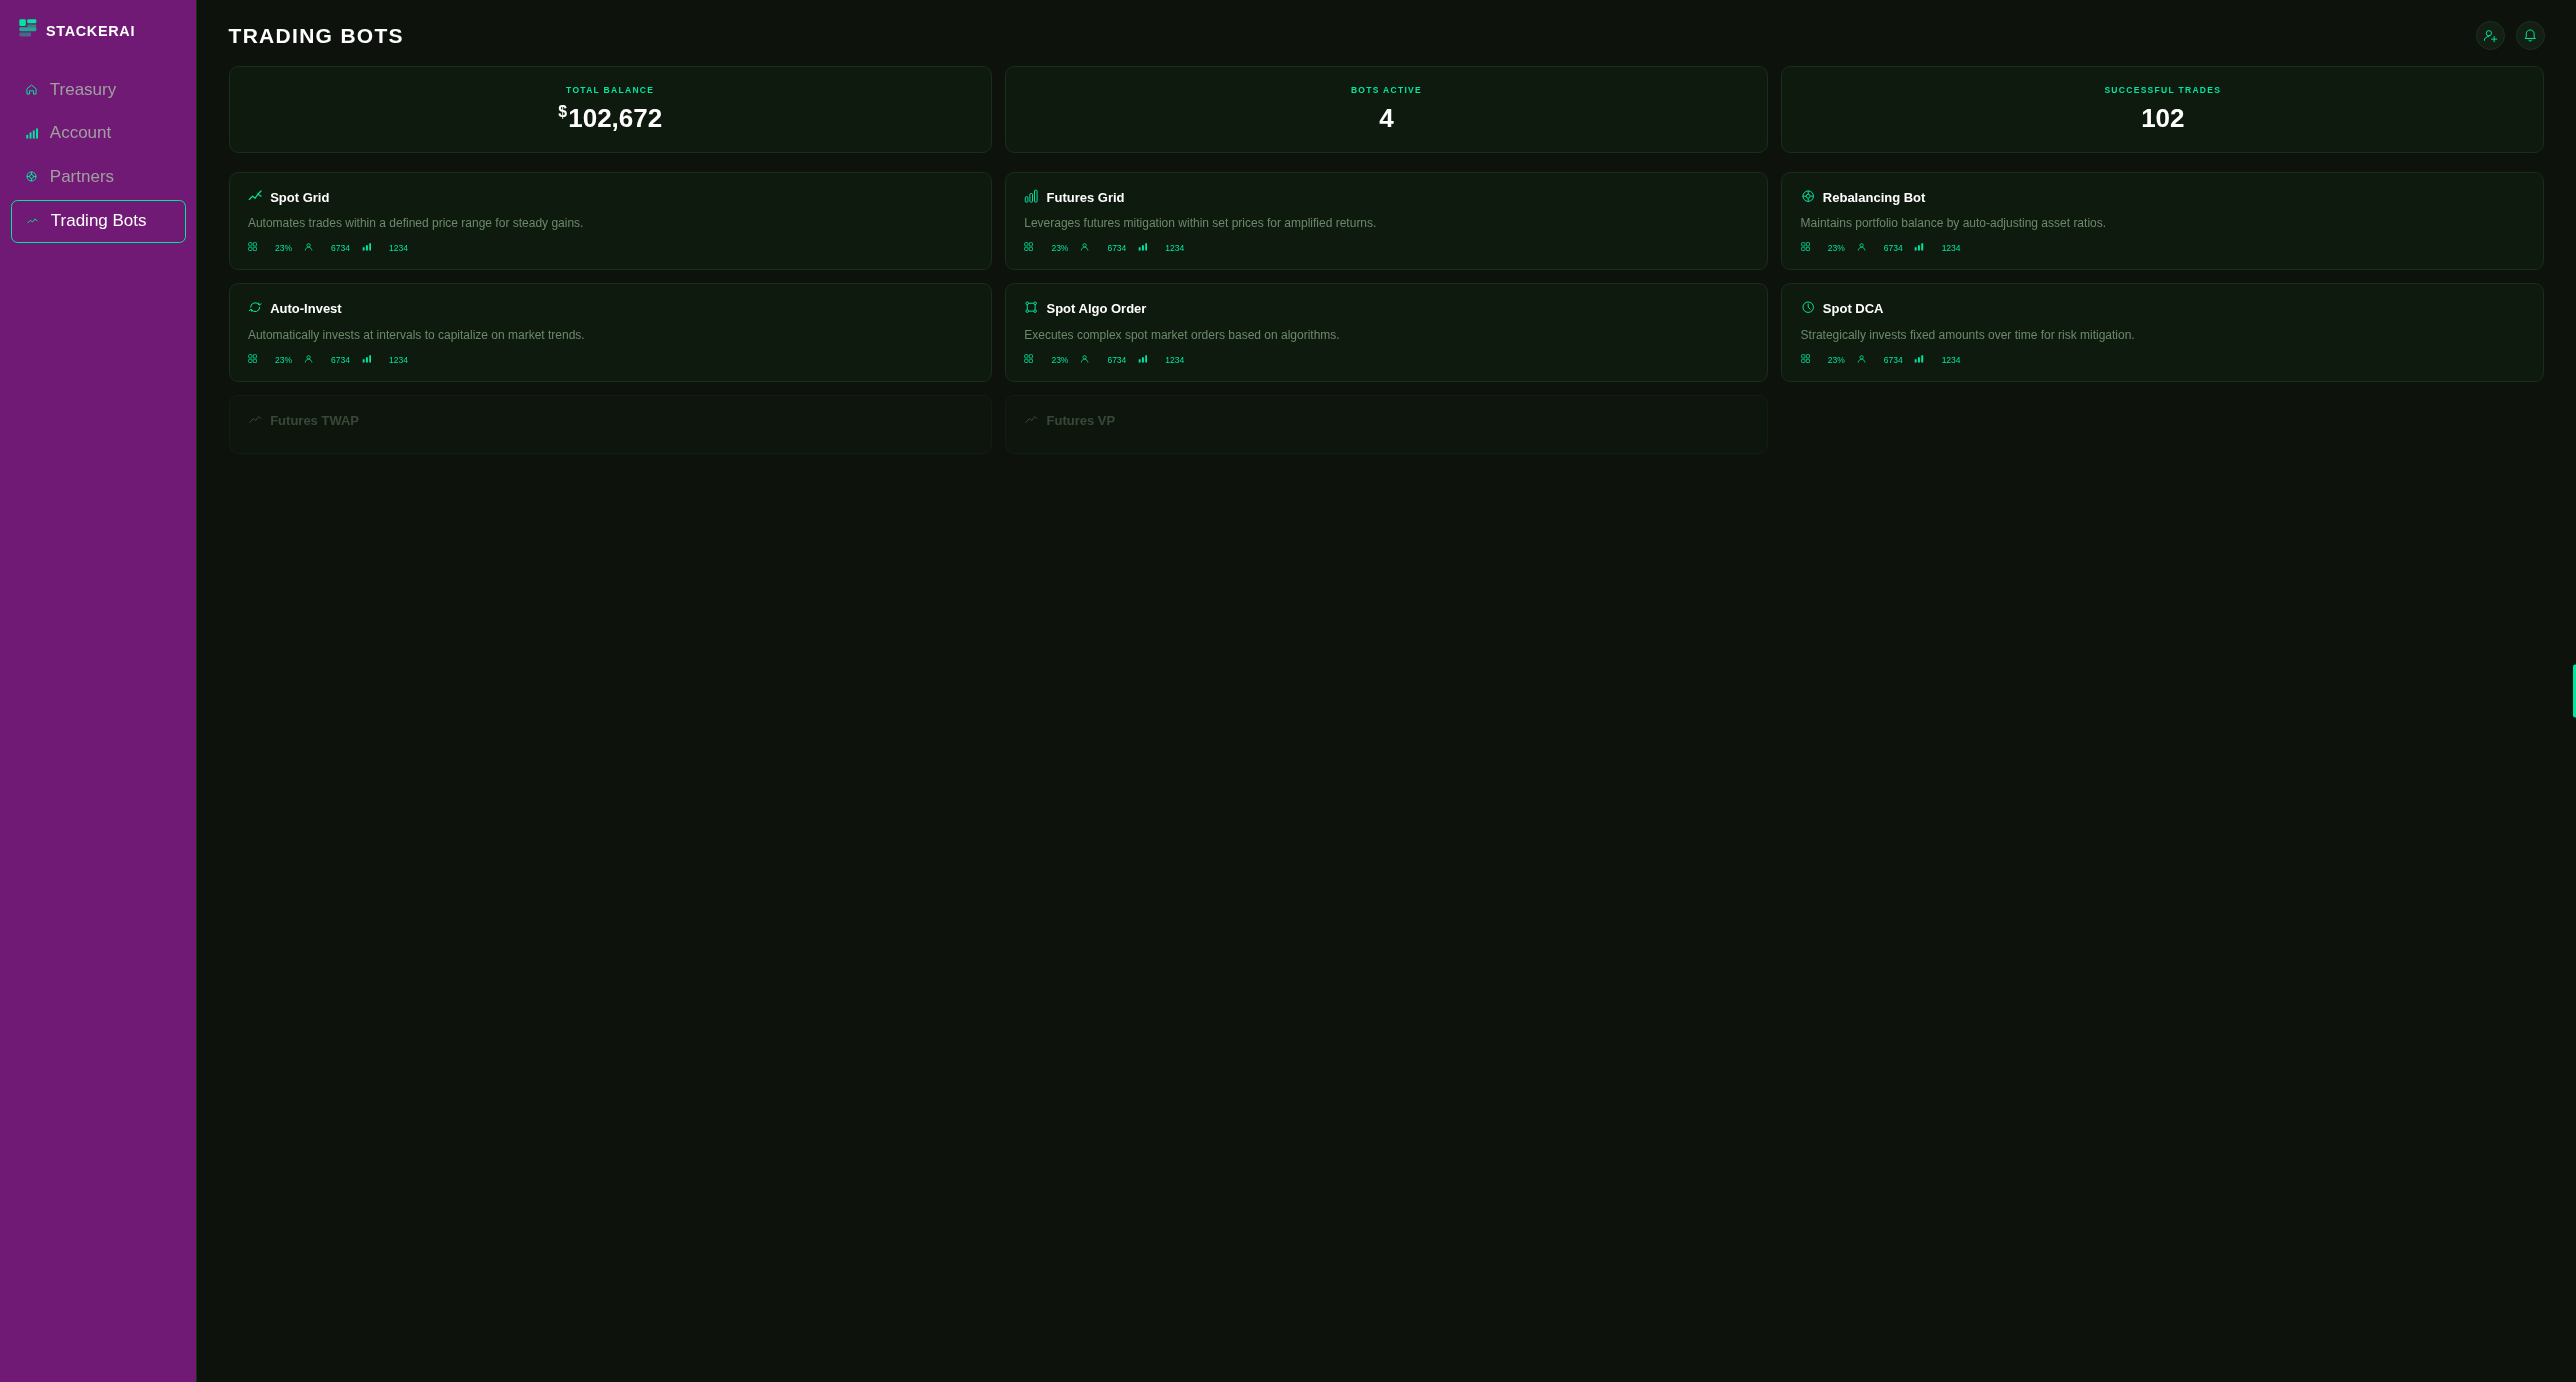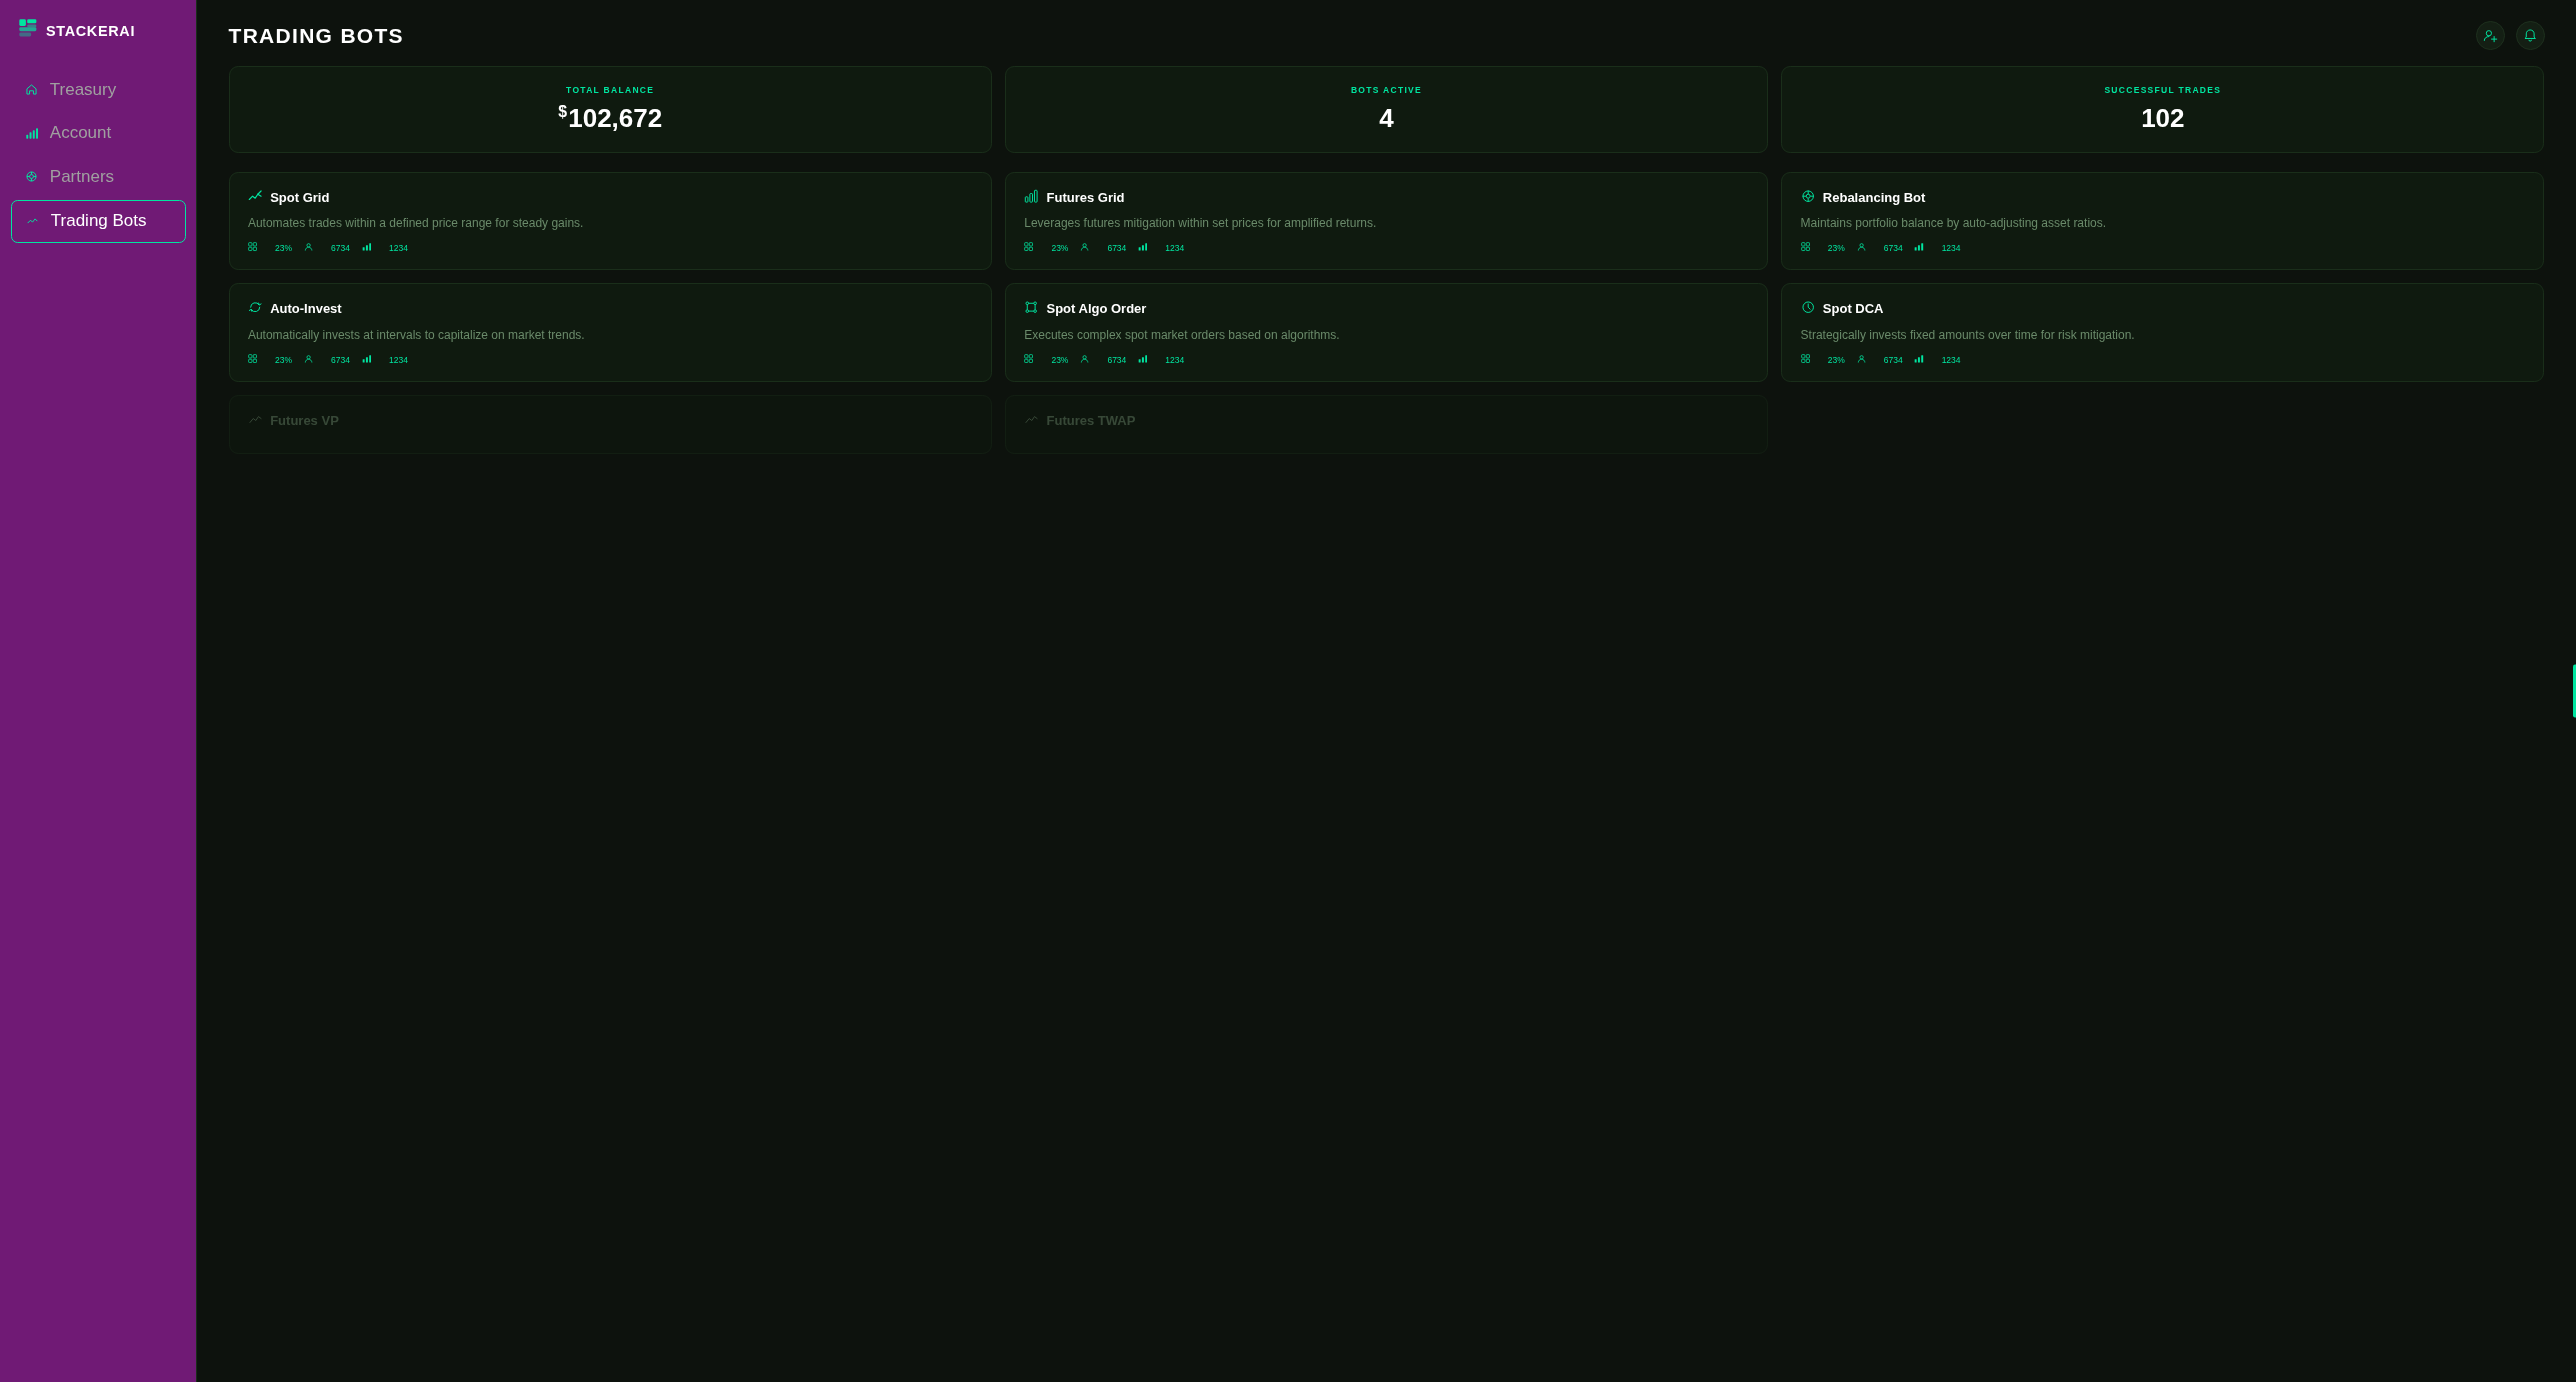--- a/index.html
+++ b/index.html
@@ -663,31 +663,31 @@
       </div>
     </div>
 
     <div class="bot-card partial">
       <div class="bot-card-header">
         <span class="bot-icon">
           <svg width="14.4" height="14.4" viewBox="0 0 22 22" fill="none">
             <path d="M3 16L8 10L12 13L16 7L20 10" stroke="#6a8a6a" stroke-width="1.5" fill="none" stroke-linecap="round" stroke-linejoin="round"></path>
           </svg>
         </span>
+        <span class="bot-name">Futures TWAP</span>
+      </div>
+    </div>
+
+    <div class="bot-card partial">
+      <div class="bot-card-header">
+        <span class="bot-icon">
+          <svg width="14.4" height="14.4" viewBox="0 0 22 22" fill="none">
+            <path d="M3 16L8 10L12 13L16 7L20 10" stroke="#6a8a6a" stroke-width="1.5" fill="none" stroke-linecap="round" stroke-linejoin="round"></path>
+          </svg>
+        </span>
         <span class="bot-name">Futures VP</span>
       </div>
     </div>
 
-    <div class="bot-card partial">
-      <div class="bot-card-header">
-        <span class="bot-icon">
-          <svg width="14.4" height="14.4" viewBox="0 0 22 22" fill="none">
-            <path d="M3 16L8 10L12 13L16 7L20 10" stroke="#6a8a6a" stroke-width="1.5" fill="none" stroke-linecap="round" stroke-linejoin="round"></path>
-          </svg>
-        </span>
-        <span class="bot-name">Futures TWAP</span>
-      </div>
-    </div>
-
   </section>
 
 </main>
 
 
 </body></html>

